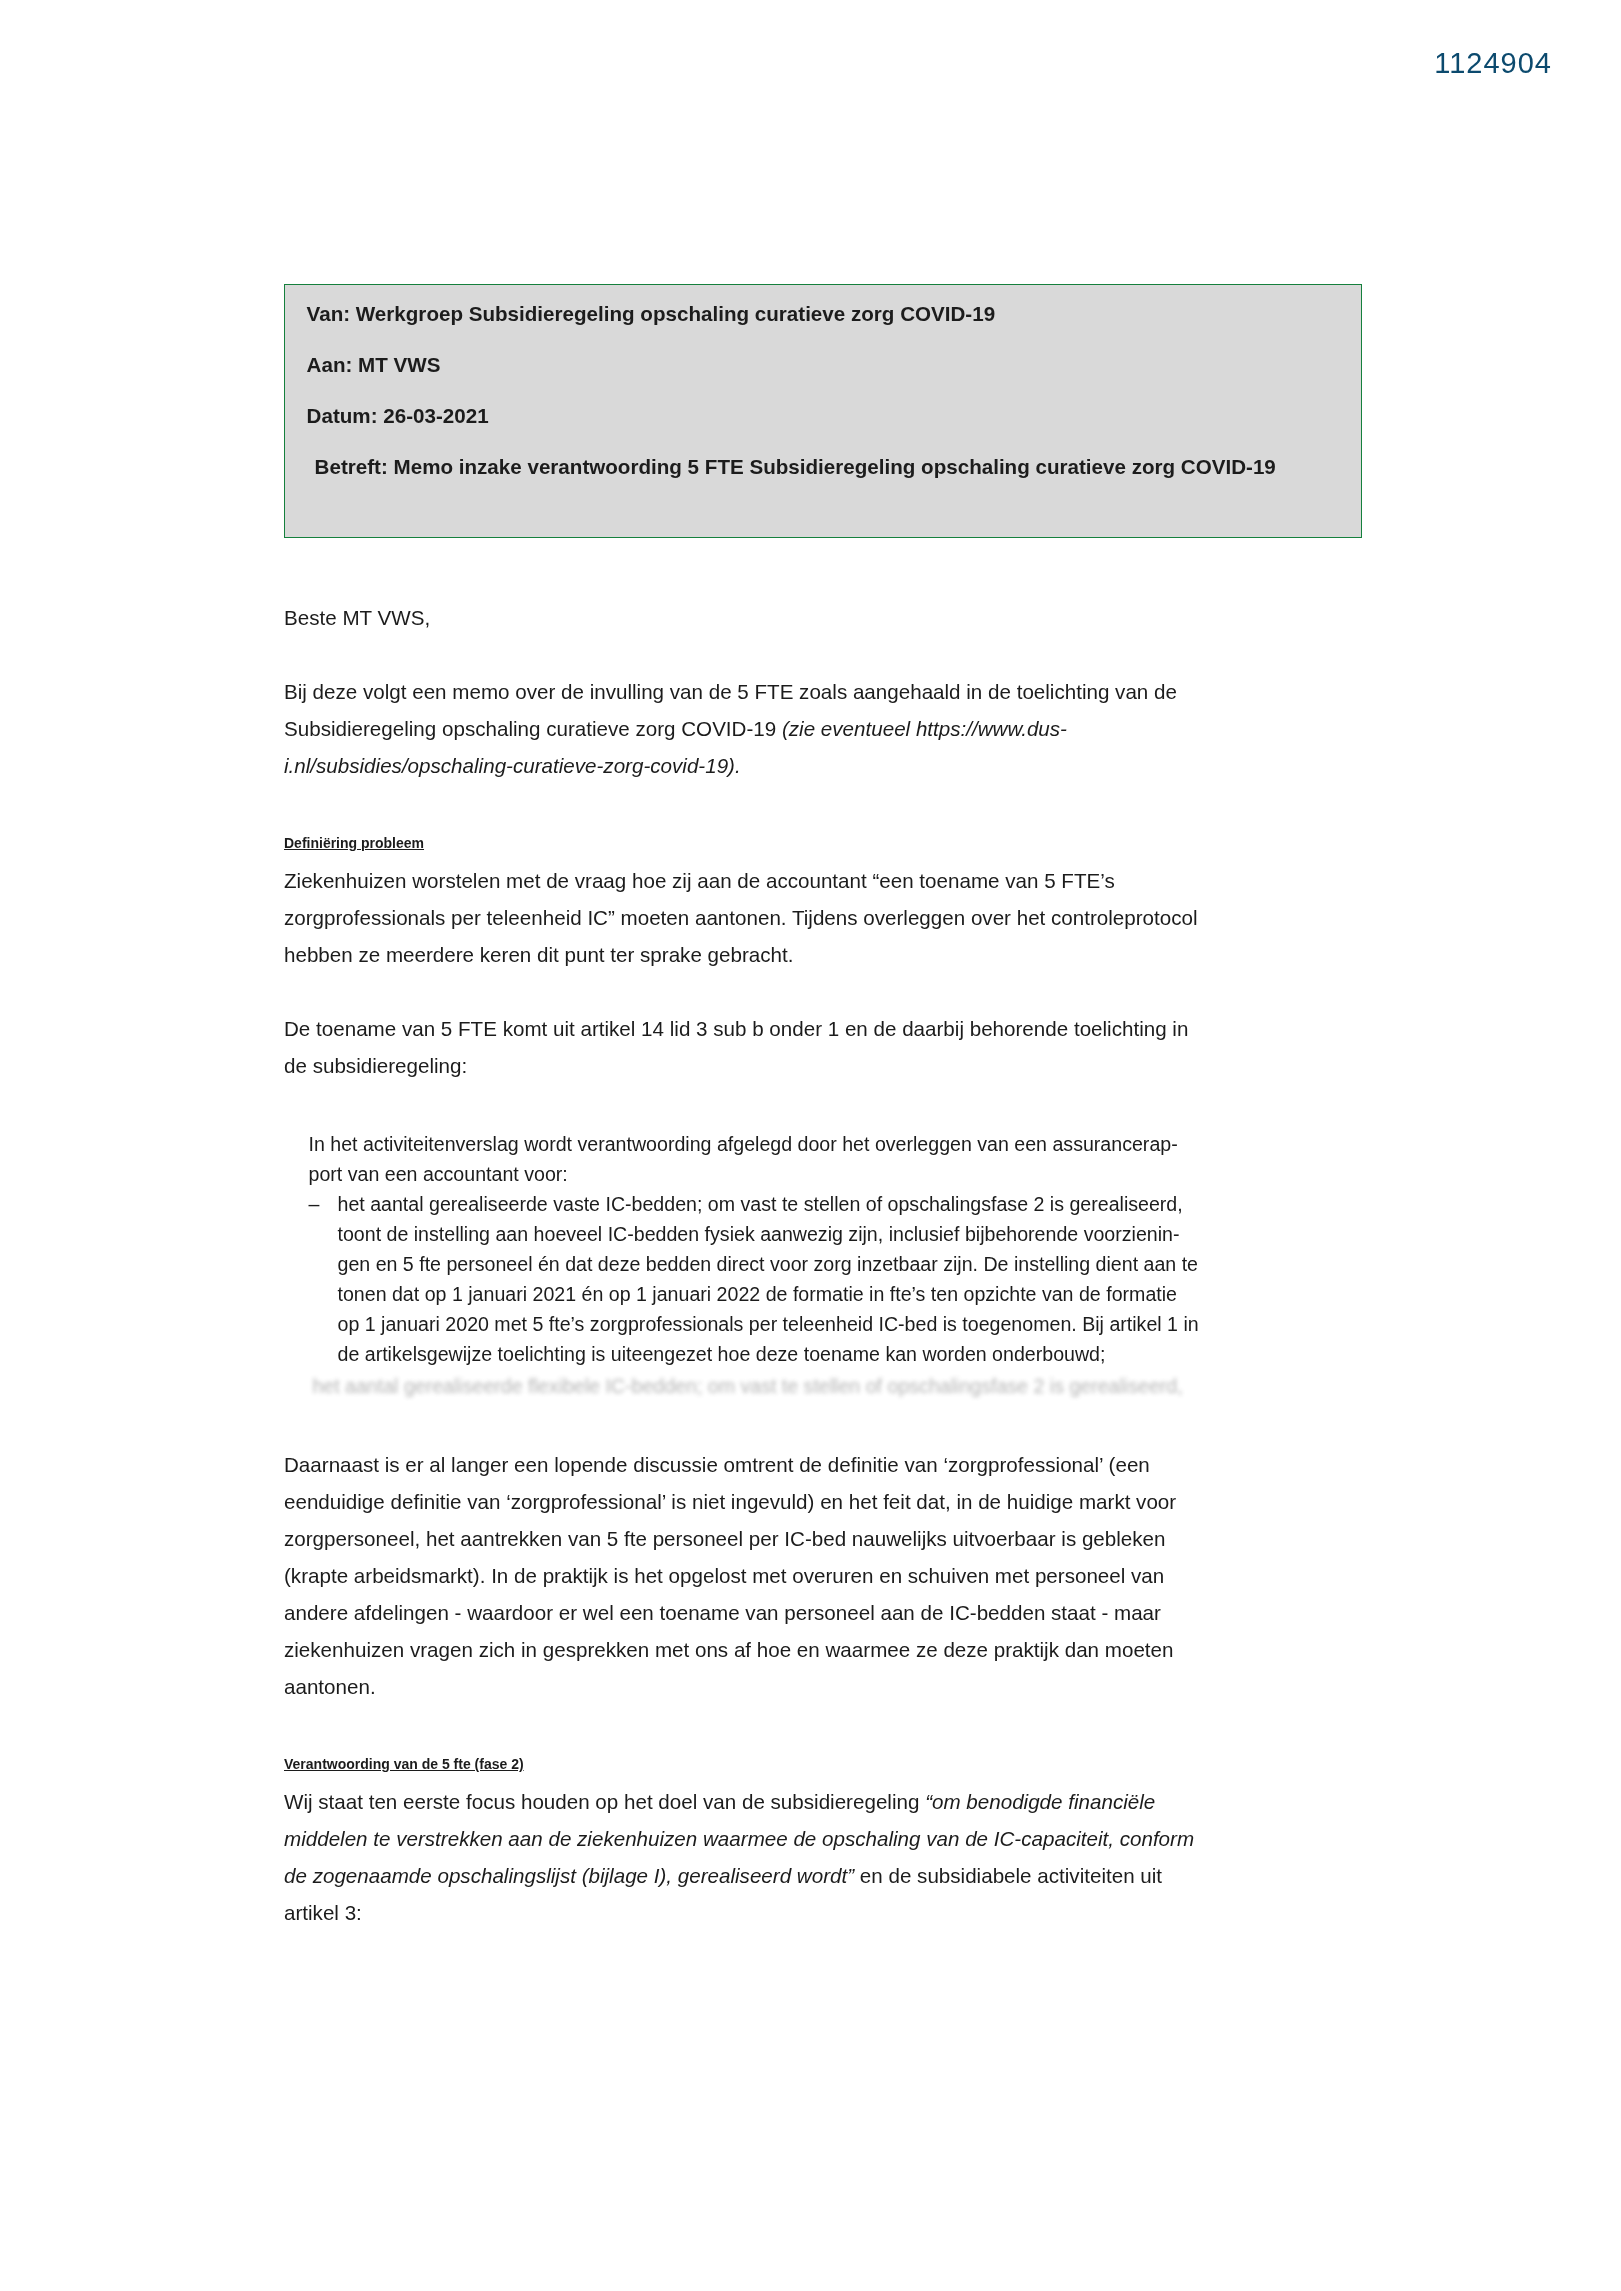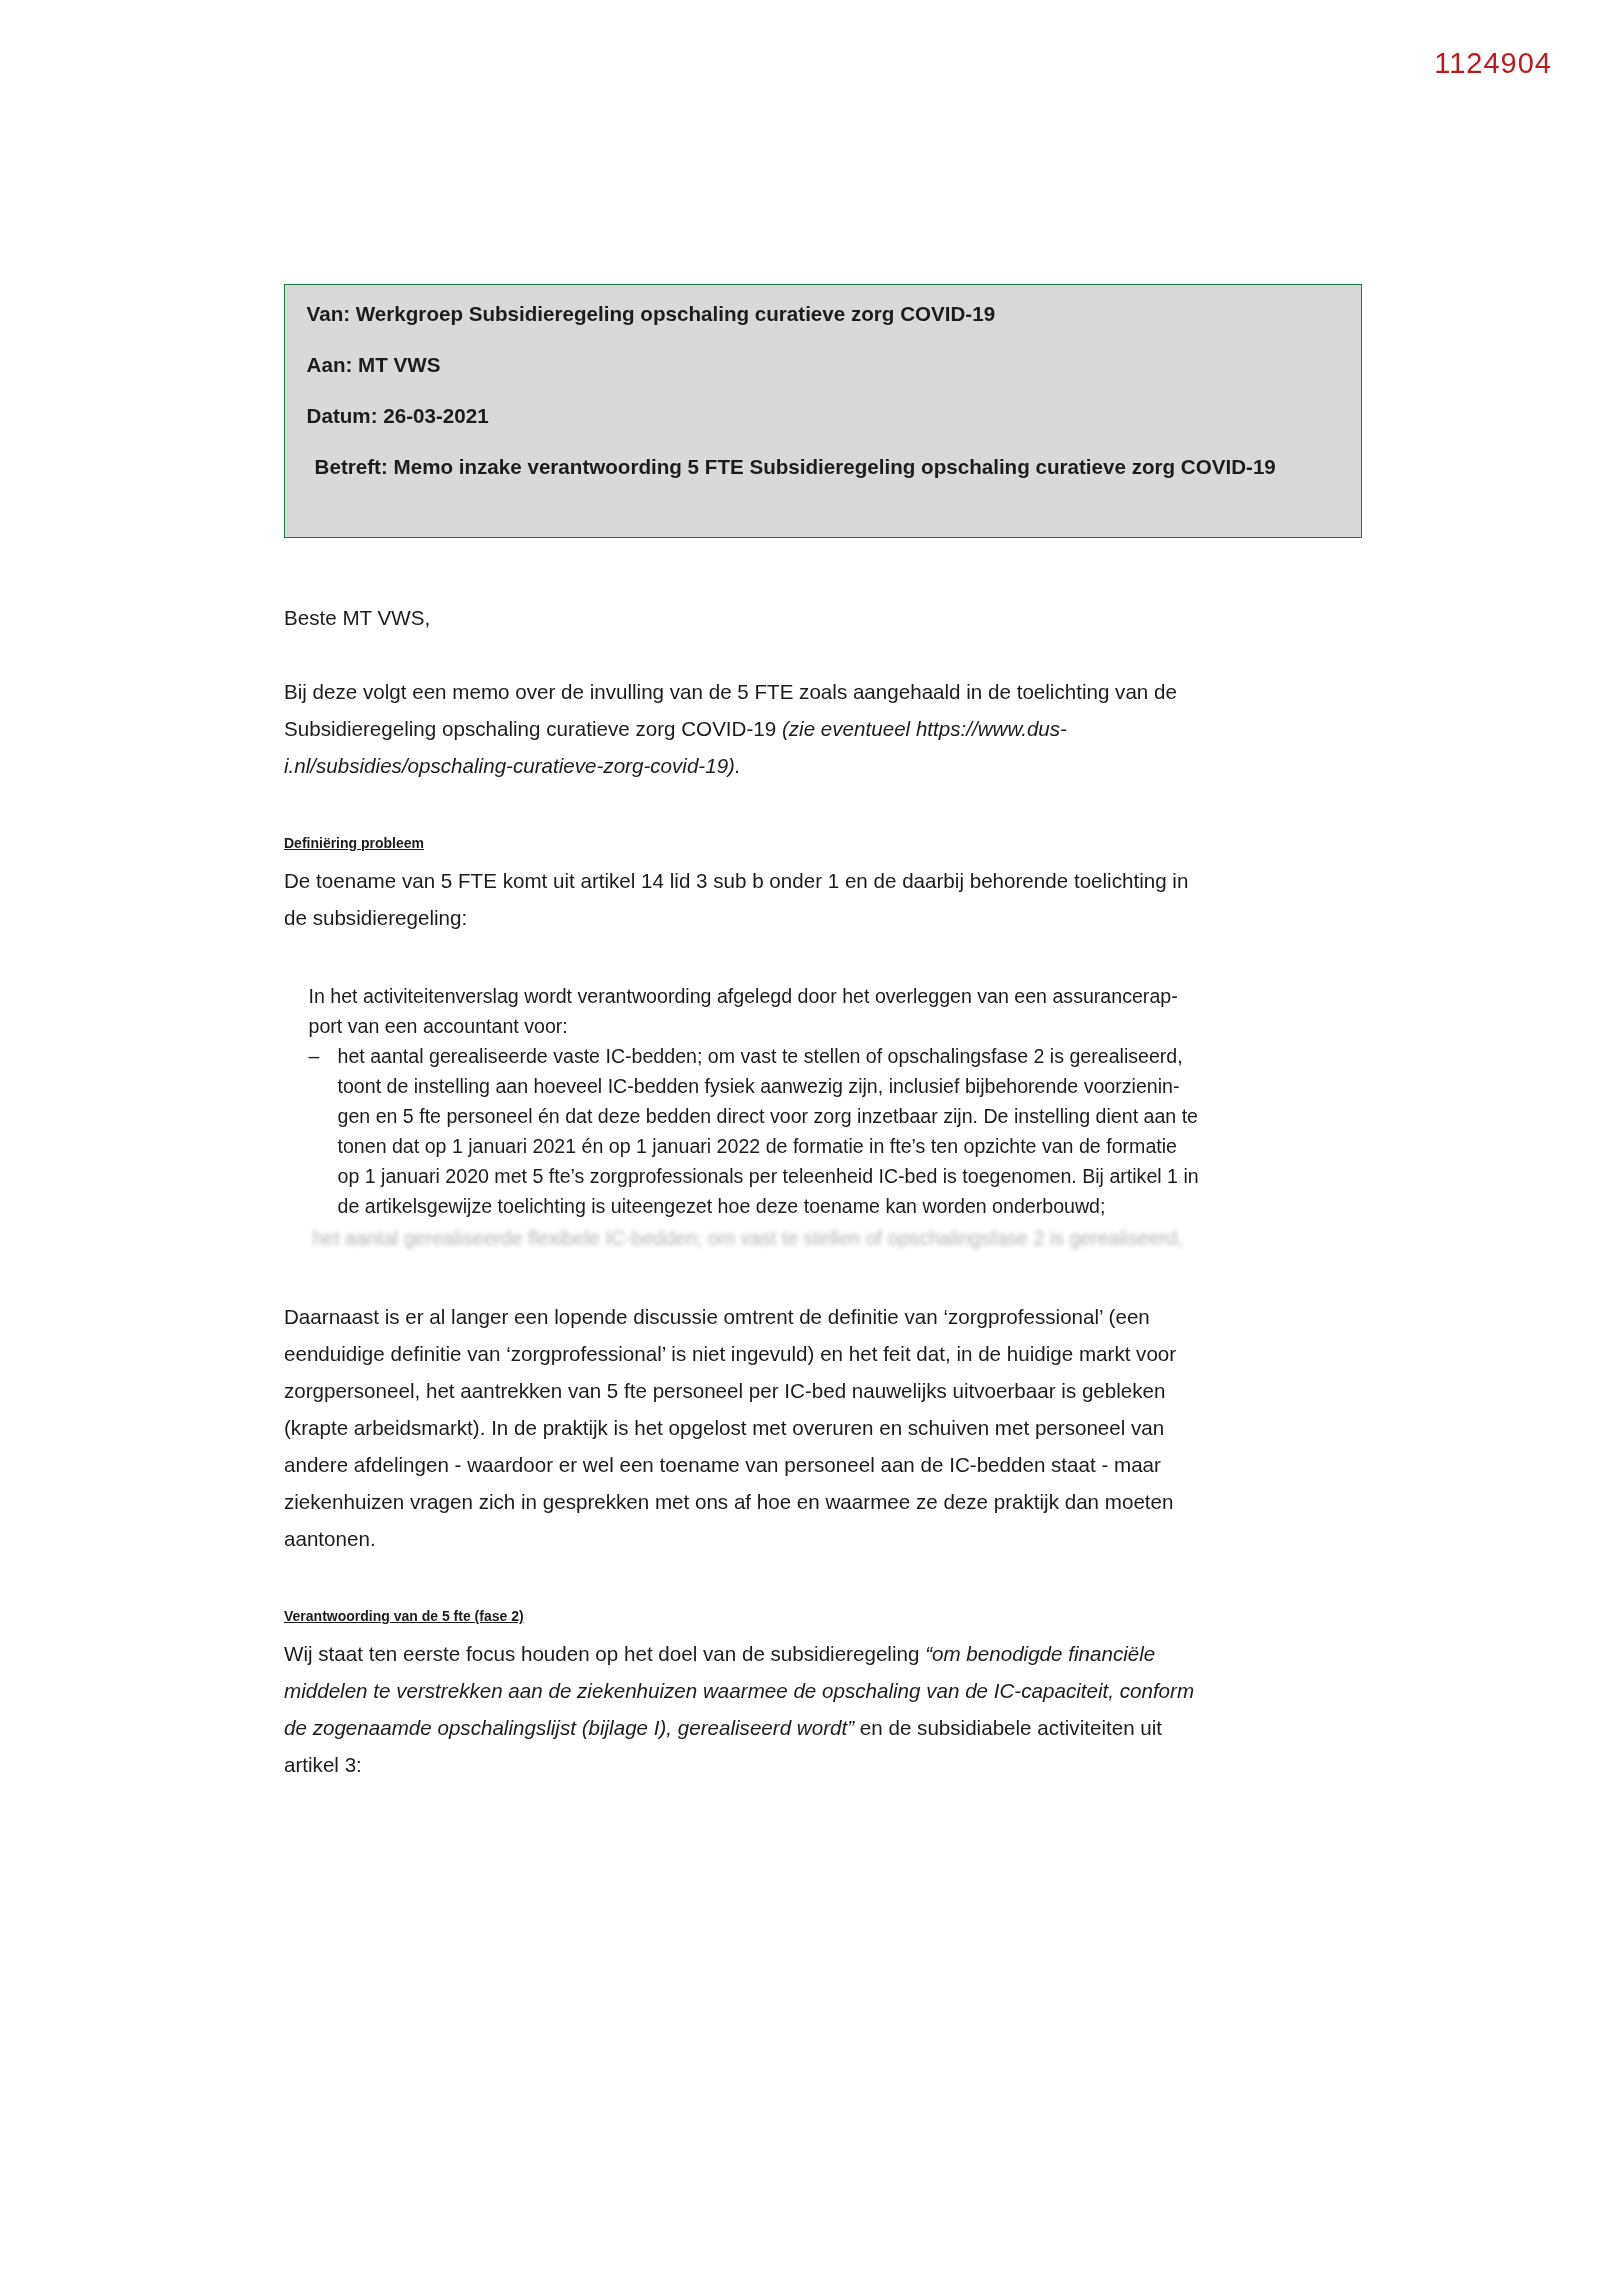--- a/index.html
+++ b/index.html
@@ -15,21 +15,21 @@
     font-family: "Liberation Sans", sans-serif;
     color: #1c1c1c;
     overflow: hidden;
   }
   .doc-number {
     position: absolute;
     top: 47px;
     right: 69px;
     font-size: 29px;
     letter-spacing: 1px;
-    color: #b91c1c;
+    color: #0c4a6e;
   }
   .content {
     position: absolute;
     left: 284px;
     top: 284px;
     width: 1078px;
   }
   .memo-box {
     background: #d9d9d9;
     border: 1px solid #15803d;
@@ -107,20 +107,23 @@
     </div>
 
     <p class="body-text">Beste MT VWS,</p>
 
     <p class="body-text"><span>Bij deze volgt een memo over de invulling van de 5 FTE zoals aangehaald in de toelichting van de
 Subsidieregeling opschaling curatieve zorg COVID-19 </span><span class="italic">(zie eventueel https://www.dus-
 i.nl/subsidies/opschaling-curatieve-zorg-covid-19).</span></p>
 
     <h2 class="section-heading">Definiëring probleem</h2>
 
+    <p class="body-text">Ziekenhuizen worstelen met de vraag hoe zij aan de accountant “een toename van 5 FTE’s
+zorgprofessionals per teleenheid IC” moeten aantonen. Tijdens overleggen over het controleprotocol
+hebben ze meerdere keren dit punt ter sprake gebracht.</p>
 
     <p class="body-text"><span>De toename van 5 FTE komt uit artikel 14 lid 3 sub b onder 1 en de daarbij behorende </span><span class="underline">toelichting</span><span> in
 de subsidieregeling:</span></p>
 
     <div class="quote-block">
       <p class="quote-text">In het activiteitenverslag wordt verantwoording afgelegd door het overleggen van een assurancerap-
 port van een accountant voor:</p>
       <div class="quote-bullet">
           <span class="bullet-marker">–</span>
           <span class="bullet-text">het aantal gerealiseerde vaste IC-bedden; om vast te stellen of opschalingsfase 2 is gerealiseerd,

